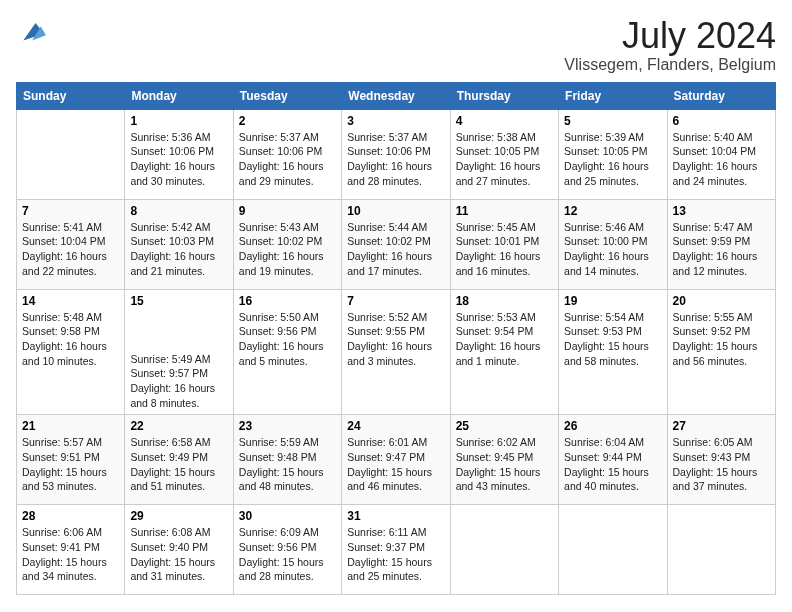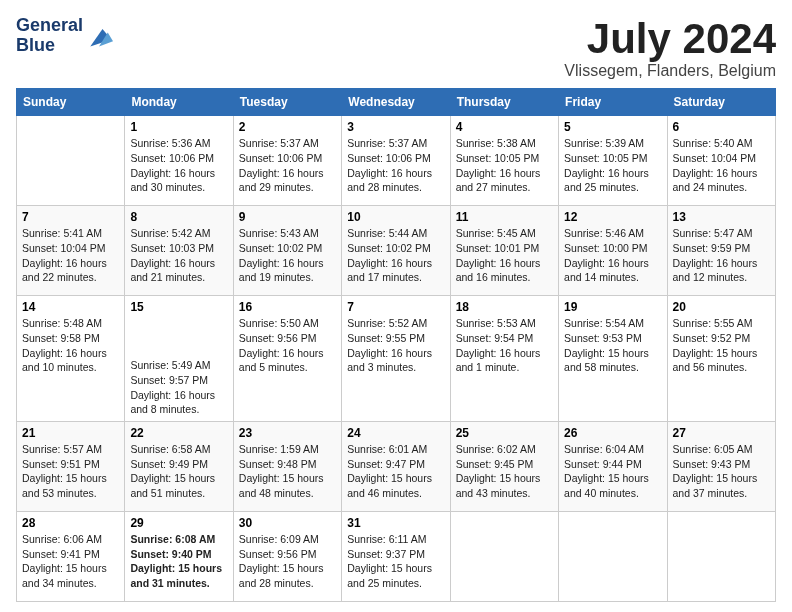--- a/index.html
+++ b/index.html
@@ -31,22 +31,22 @@
     }
     .logo-icon {
       width: 28px;
       height: 28px;
       margin-left: 2px;
     }
     .title-block {
       text-align: right;
     }
     .month-title {
-      font-size: 42px;
-      font-weight: bold;
+      font-size: 36px;
+      font-weight: normal;
       color: #222;
       line-height: 1.1;
     }
     .subtitle {
       font-size: 16px;
       color: #444;
     }
     table {
       width: 100%;
       border-collapse: collapse;
@@ -88,23 +88,20 @@
     }
     .empty { background: #fff !important; }
   </style>
 </head>
 <body>
 
 <div class="header">
   <div class="logo">
     <div>
       <div style="display:flex;align-items:center;">
-        <div class="logo-text">
-          <span>General</span><br><span>Blue</span>
-        </div>
         <svg class="logo-icon" viewBox="0 0 32 32" xmlns="http://www.w3.org/2000/svg">
           <polygon points="6,28 20,8 30,20" fill="#2e6db4"></polygon>
           <polygon points="16,28 26,12 32,22" fill="#5a9fd4"></polygon>
         </svg>
       </div>
     </div>
   </div>
   <div class="title-block">
     <div class="month-title">July 2024</div>
     <div class="subtitle">Vlissegem, Flanders, Belgium</div>
@@ -281,21 +278,21 @@
         </td>
         <td>
           <span class="day-number">22</span>
           <div class="day-info" style="white-space: pre-line;">Sunrise: 6:58 AM
 Sunset: 9:49 PM
 Daylight: 15 hours
 and 51 minutes.</div>
         </td>
         <td>
           <span class="day-number">23</span>
-          <div class="day-info" style="white-space: pre-line;">Sunrise: 1:59 AM
+          <div class="day-info" style="white-space: pre-line;">Sunrise: 5:59 AM
 Sunset: 9:48 PM
 Daylight: 15 hours
 and 48 minutes.</div>
         </td>
         <td>
           <span class="day-number">24</span>
           <div class="day-info" style="white-space: pre-line;">Sunrise: 6:01 AM
 Sunset: 9:47 PM
 Daylight: 15 hours
 and 46 minutes.</div>
@@ -325,21 +322,21 @@
       <tr>
         <td>
           <span class="day-number">28</span>
           <div class="day-info" style="white-space: pre-line;">Sunrise: 6:06 AM
 Sunset: 9:41 PM
 Daylight: 15 hours
 and 34 minutes.</div>
         </td>
         <td>
           <span class="day-number">29</span>
-          <div class="day-info" style="white-space: pre-line; font-weight: bold;">Sunrise: 6:08 AM
+          <div class="day-info" style="white-space: pre-line;">Sunrise: 6:08 AM
 Sunset: 9:40 PM
 Daylight: 15 hours
 and 31 minutes.</div>
         </td>
         <td>
           <span class="day-number">30</span>
           <div class="day-info" style="white-space: pre-line;">Sunrise: 6:09 AM
 Sunset: 9:56 PM
 Daylight: 15 hours
 and 28 minutes.</div>

